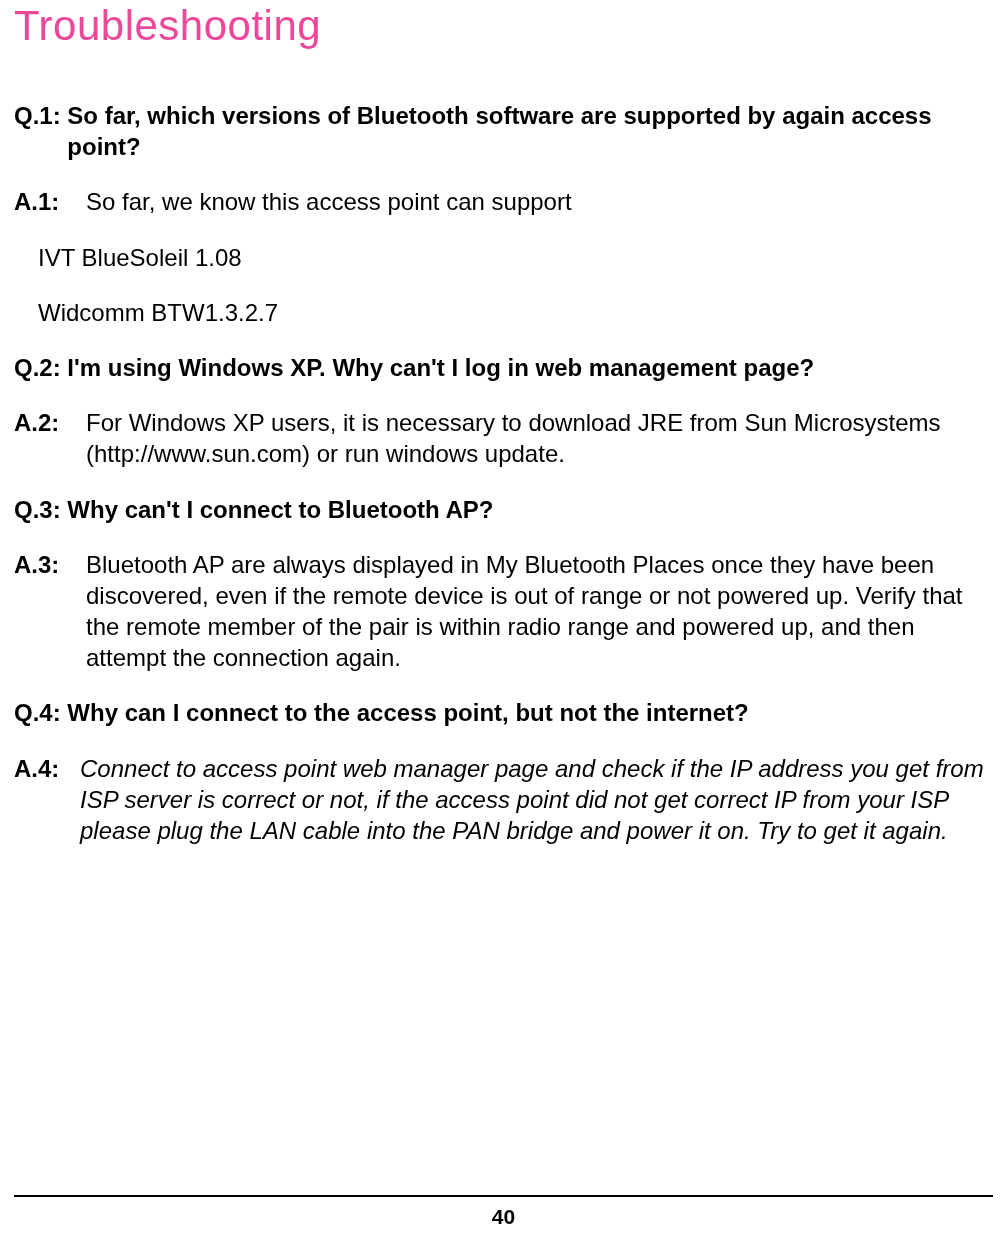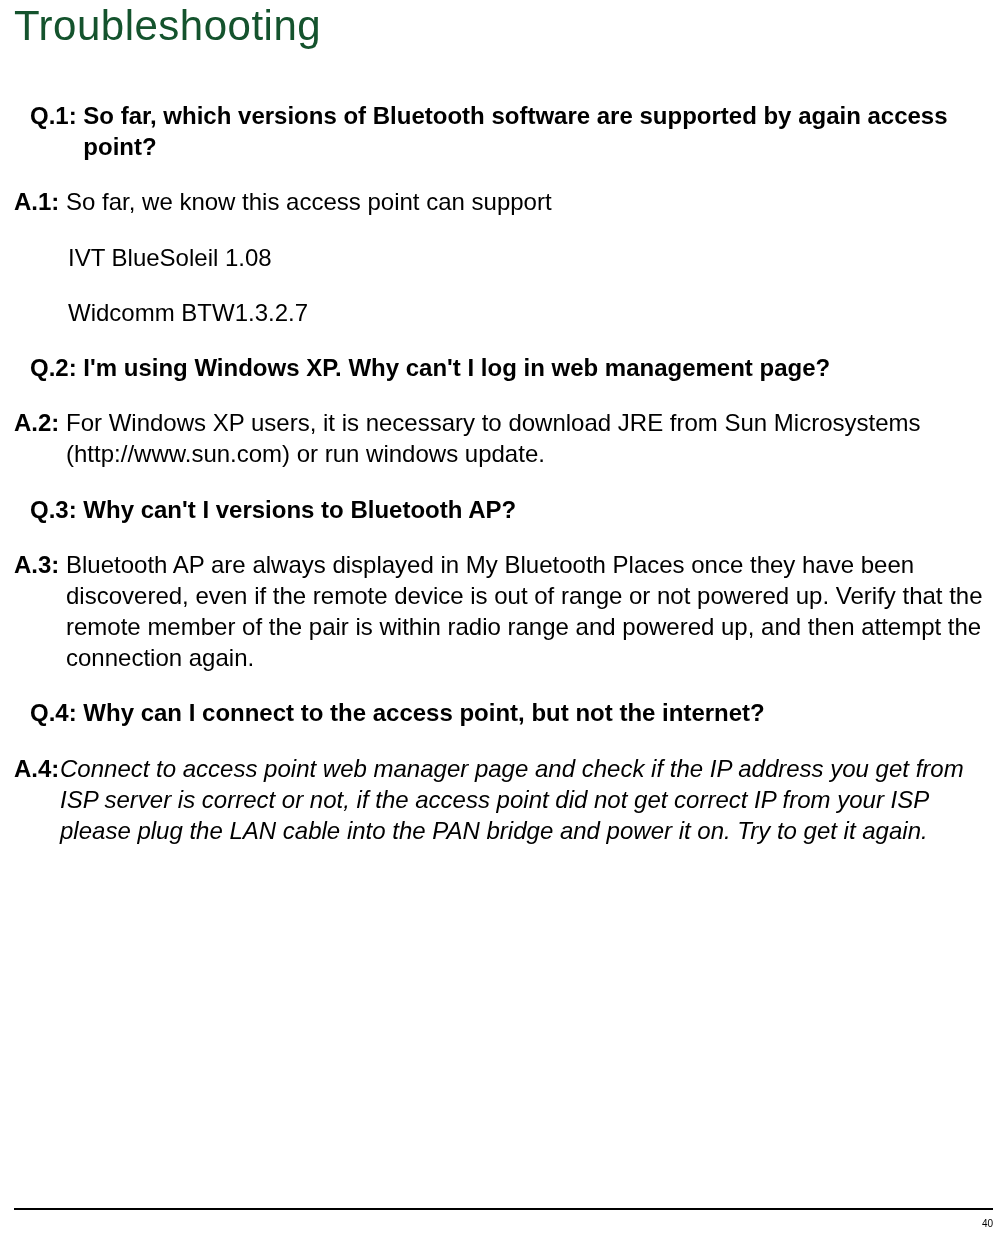--- a/index.html
+++ b/index.html
@@ -11,78 +11,78 @@
       font-family: Arial, Helvetica, sans-serif;
       width: 1007px;
       height: 1259px;
       padding: 0 14px;
       position: relative;
       background: #fff;
       color: #000;
     }
     .title {
       font-size: 42px;
-      color: #14532d;
+      color: #ec4899;
       font-weight: normal;
       letter-spacing: 0.5px;
       margin-top: 2px;
       margin-bottom: 50px;
     }
     .qa-block {
       margin-bottom: 24px;
     }
     .q-line {
       font-weight: bold;
       font-size: 24px;
       line-height: 1.3;
       display: flex;
       margin-bottom: 24px;
     }
     .q-label {
       flex-shrink: 0;
       white-space: pre;
-      margin-left: 16px;
     }
     .q-text {
       flex: 1;
     }
     .a-line {
       font-size: 24px;
       line-height: 1.3;
       display: flex;
       margin-bottom: 24px;
+      gap: 20px;
     }
     .a-label {
       font-weight: bold;
       flex-shrink: 0;
       white-space: pre;
     }
     .a-text {
       flex: 1;
     }
     .sub-item {
       font-size: 24px;
       line-height: 1.3;
-      margin-left: 54px;
+      margin-left: 24px;
       margin-bottom: 24px;
     }
     .footer {
       position: absolute;
       bottom: 30px;
       left: 14px;
       right: 14px;
     }
     .footer-line {
       border-top: 2px solid #000;
       margin-bottom: 8px;
     }
     .page-num {
-      text-align: right;
-      font-size: 10px;
-      font-weight: normal;
+      text-align: center;
+      font-size: 21px;
+      font-weight: bold;
     }
   </style>
 </head>
 <body>
 
 <h1 class="title">Troubleshooting</h1>
 
 <div id="qa-container">
     <div class="qa-block">
       <div class="q-line">
@@ -102,21 +102,21 @@
         <span class="q-text">I'm using Windows XP. Why can't I log in web management page?</span>
       </div>
       <div class="a-line">
         <span class="a-label">A.2: </span>
         <span class="a-text">For Windows XP users, it is necessary to download JRE from Sun Microsystems (http://www.sun.com) or run windows update.</span>
       </div>
     </div>
     <div class="qa-block">
       <div class="q-line">
         <span class="q-label">Q.3: </span>
-        <span class="q-text">Why can't I versions to Bluetooth AP?</span>
+        <span class="q-text">Why can't I connect to Bluetooth AP?</span>
       </div>
       <div class="a-line">
         <span class="a-label">A.3: </span>
         <span class="a-text">Bluetooth AP are always displayed in My Bluetooth Places once they have been discovered, even if the remote device is out of range or not powered up. Verify that the remote member of the pair is within radio range and powered up, and then attempt the connection again.</span>
       </div>
     </div>
     <div class="qa-block">
       <div class="q-line">
         <span class="q-label">Q.4: </span>
         <span class="q-text">Why can I connect to the access point, but not the internet?</span>

